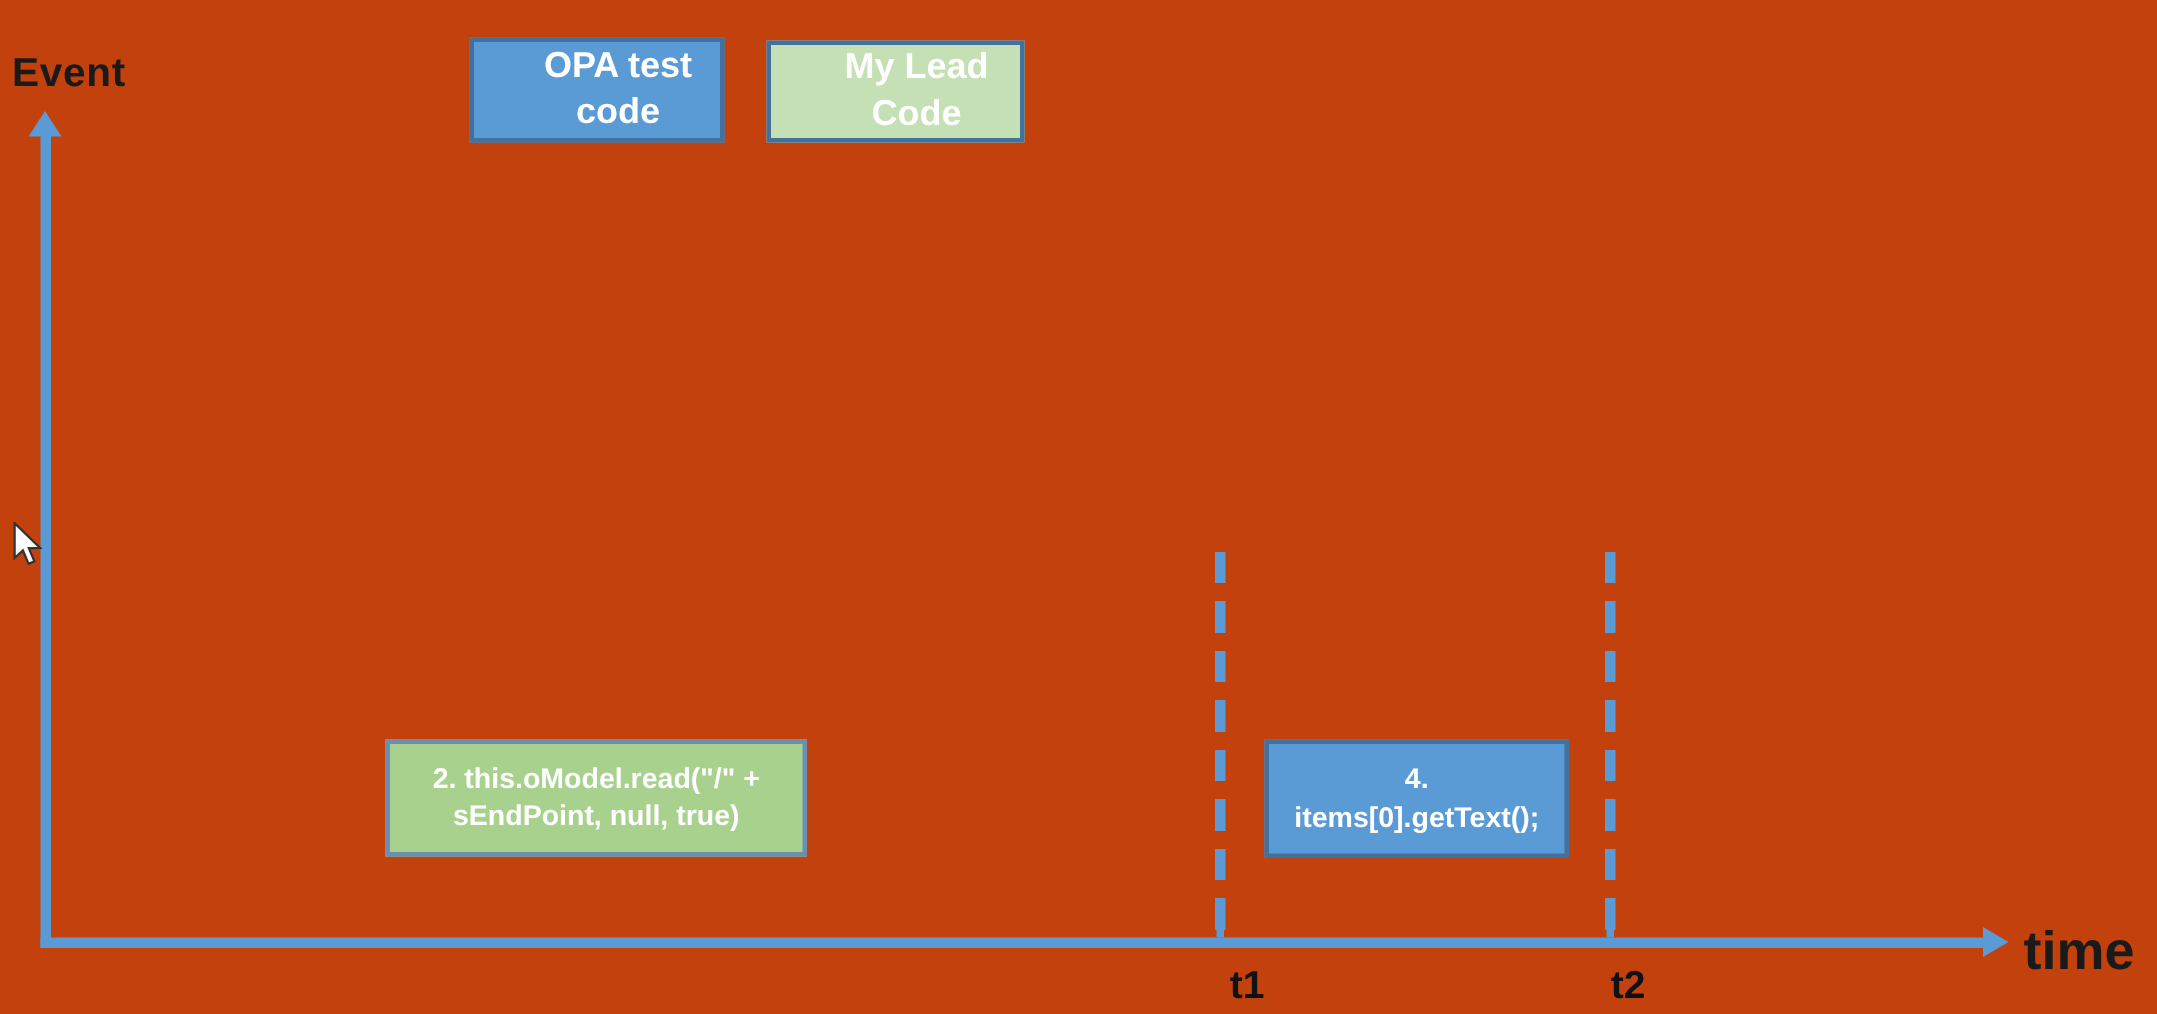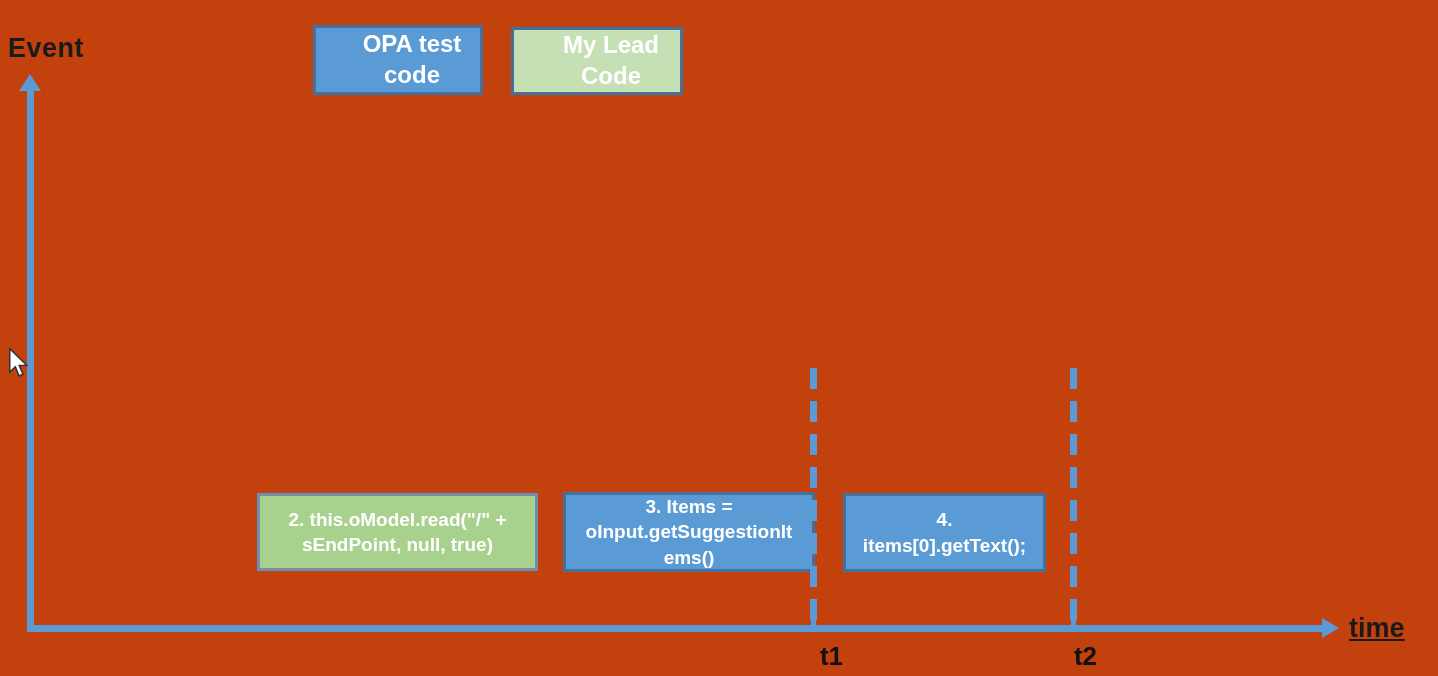--- a/index.html
+++ b/index.html
@@ -37,21 +37,21 @@
     border-left: 17px solid #5b9bd5;
     z-index: 1;
   }
   .y-axis-label {
     left: 8px; top: 33px;
     font-size: 27px; font-weight: 700; color: #1a1a1a;
     letter-spacing: 0.5px;
   }
   .x-axis-label {
     left: 1349px; top: 613px;
-    font-size: 27px; font-weight: 700; color: #1a1a1a; text-decoration: underline;
+    font-size: 36px; font-weight: 700; color: #1a1a1a;
   }
 
   
   .tick {
     width: 5px; height: 18px; background: #5b9bd5; z-index: 2; top: 607px;
   }
   .tick-t1 { left: 811px; }
   .tick-t2 { left: 1071px; }
   .tick-label {
     top: 641px; width: 60px; text-align: right;
@@ -121,23 +121,20 @@
   <div class="abs node legend-box legend-opa fill-blue">OPA test
 code</div>
   <div class="abs node legend-box legend-lead fill-green-light">My Lead
 Code</div>
 
   <div class="abs dashed-line dashed-t1"></div>
   <div class="abs dashed-line dashed-t2"></div>
 
   <div class="abs node event-box event-2 fill-green-med">2. this.oModel.read("/" +
 sEndPoint, null, true)</div>
-  <div class="abs node event-box event-3 fill-blue">3. Items =
-oInput.getSuggestionIt
-ems()</div>
   <div class="abs node event-box event-4 fill-blue">4.
 items[0].getText();</div>
 
   <div class="abs tick tick-t1"></div>
   <div class="abs tick tick-t2"></div>
   <div class="abs tick-label tick-label-t1">t1</div>
   <div class="abs tick-label tick-label-t2">t2</div>
 
   <div class="abs cursor">
     <svg width="20" height="30" viewBox="0 0 13 20">

